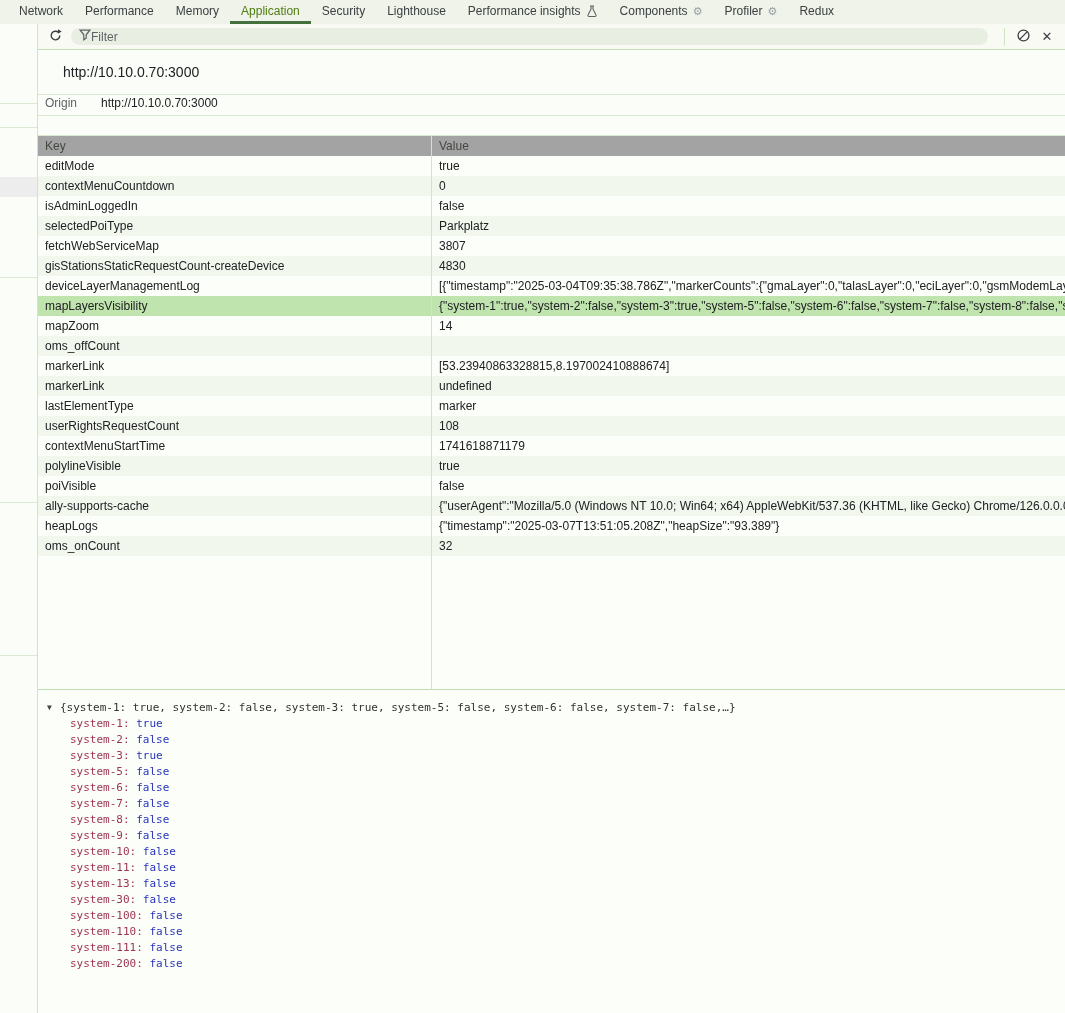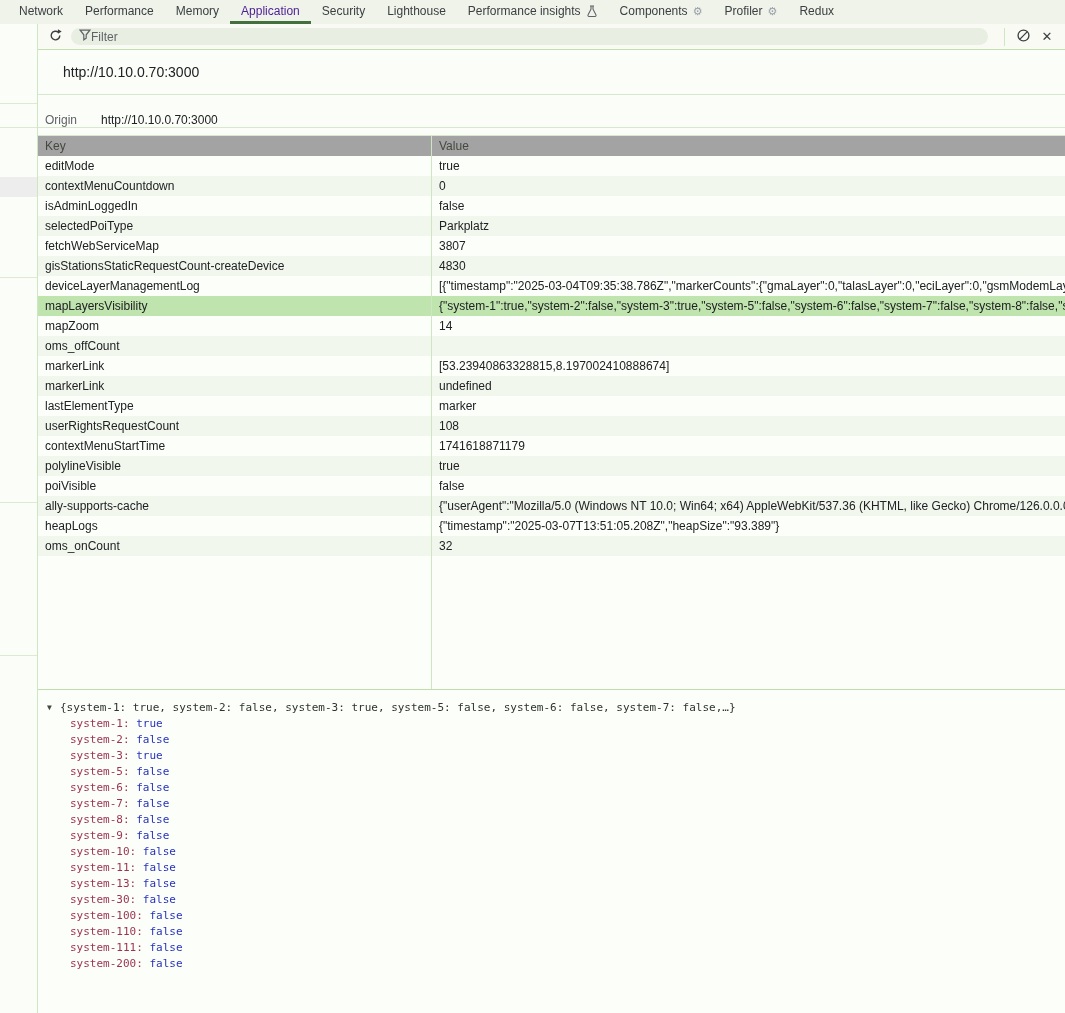--- a/index.html
+++ b/index.html
@@ -5,21 +5,21 @@
   * { margin:0; padding:0; box-sizing:border-box; }
   html,body { width:1065px; height:1013px; overflow:hidden;
     font-family:"Liberation Sans", sans-serif; font-size:12px; color:#202124;
     background:#fcfef9; }
 
   
   .tabbar { position:absolute; top:0; left:0; width:1065px; height:24px;
     background:#eff3ea; display:flex; align-items:stretch; padding-left:8px; }
   .tab { display:flex; align-items:center; gap:5px; padding:1px 11px 0 11px;
     border-bottom:3px solid transparent; color:#3c4043; cursor:default; white-space:nowrap; }
-  .tab.active { color:#4c1d95; border-bottom-color:#44703e; }
+  .tab.active { color:#4d7c0f; border-bottom-color:#44703e; }
   .tab .gear { color:#9aa0a6; font-size:11px; line-height:1; }
   .tab svg { display:block; }
 
   
   .sidebar { position:absolute; top:24px; left:0; width:38px; height:989px;
     background:#fbfdf8; border-right:1px solid #cfe6c2; }
   .sidebar .hline { position:absolute; left:0; width:37px; height:1px; background:#dcead2; }
   .sidebar .sel { position:absolute; left:0; top:153px; width:37px; height:20px; background:#ededee; }
 
   
@@ -34,22 +34,22 @@
   .filter-pill input { border:none; outline:none; background:transparent; flex:1;
     font-family:"Liberation Sans", sans-serif; font-size:12px; color:#202124; }
   .filter-pill input::placeholder { color:#5f6368; }
   .vsep { width:1px; height:18px; background:#cfe6c2; margin:0 6px; flex:0 0 auto; }
   .close-x { font-size:13px; color:#3c4043; }
 
   .host-header { position:absolute; top:26px; left:0; right:0; height:45px;
     border-bottom:1px solid #d7e8cc; display:flex; align-items:center; padding-left:25px;
     font-size:14px; color:#202124; }
 
-  .origin-row { position:absolute; top:72px; left:0; right:0; height:32px;
-    border-bottom:1px solid #d7e8cc; display:flex; align-items:flex-end; padding-left:7px; }
+  .origin-row { position:absolute; top:72px; left:0; right:0; height:20px;
+    border-bottom:1px solid #d7e8cc; display:flex; align-items:flex-start; padding-left:7px; }
   .origin-label { color:#5f6368; margin-right:24px; }
 
   .table-area { position:absolute; top:111px; left:0; right:0; height:555px;
     border-top:1px solid #d7e8cc; border-bottom:1px solid #bfe0ad; background:#fcfef9; }
   .table-area::before { content:""; position:absolute; left:393px; top:0; bottom:0;
     width:1px; background:#cfe6c2; }
   .trow { display:flex; height:20px; align-items:center; white-space:nowrap; }
   .trow .kcell { width:393px; padding-left:7px; overflow:hidden; flex:0 0 auto; }
   .trow .vcell { flex:1 1 auto; padding-left:8px; overflow:hidden; }
   .thead { background:#a3a3a3; color:#44493f; }

